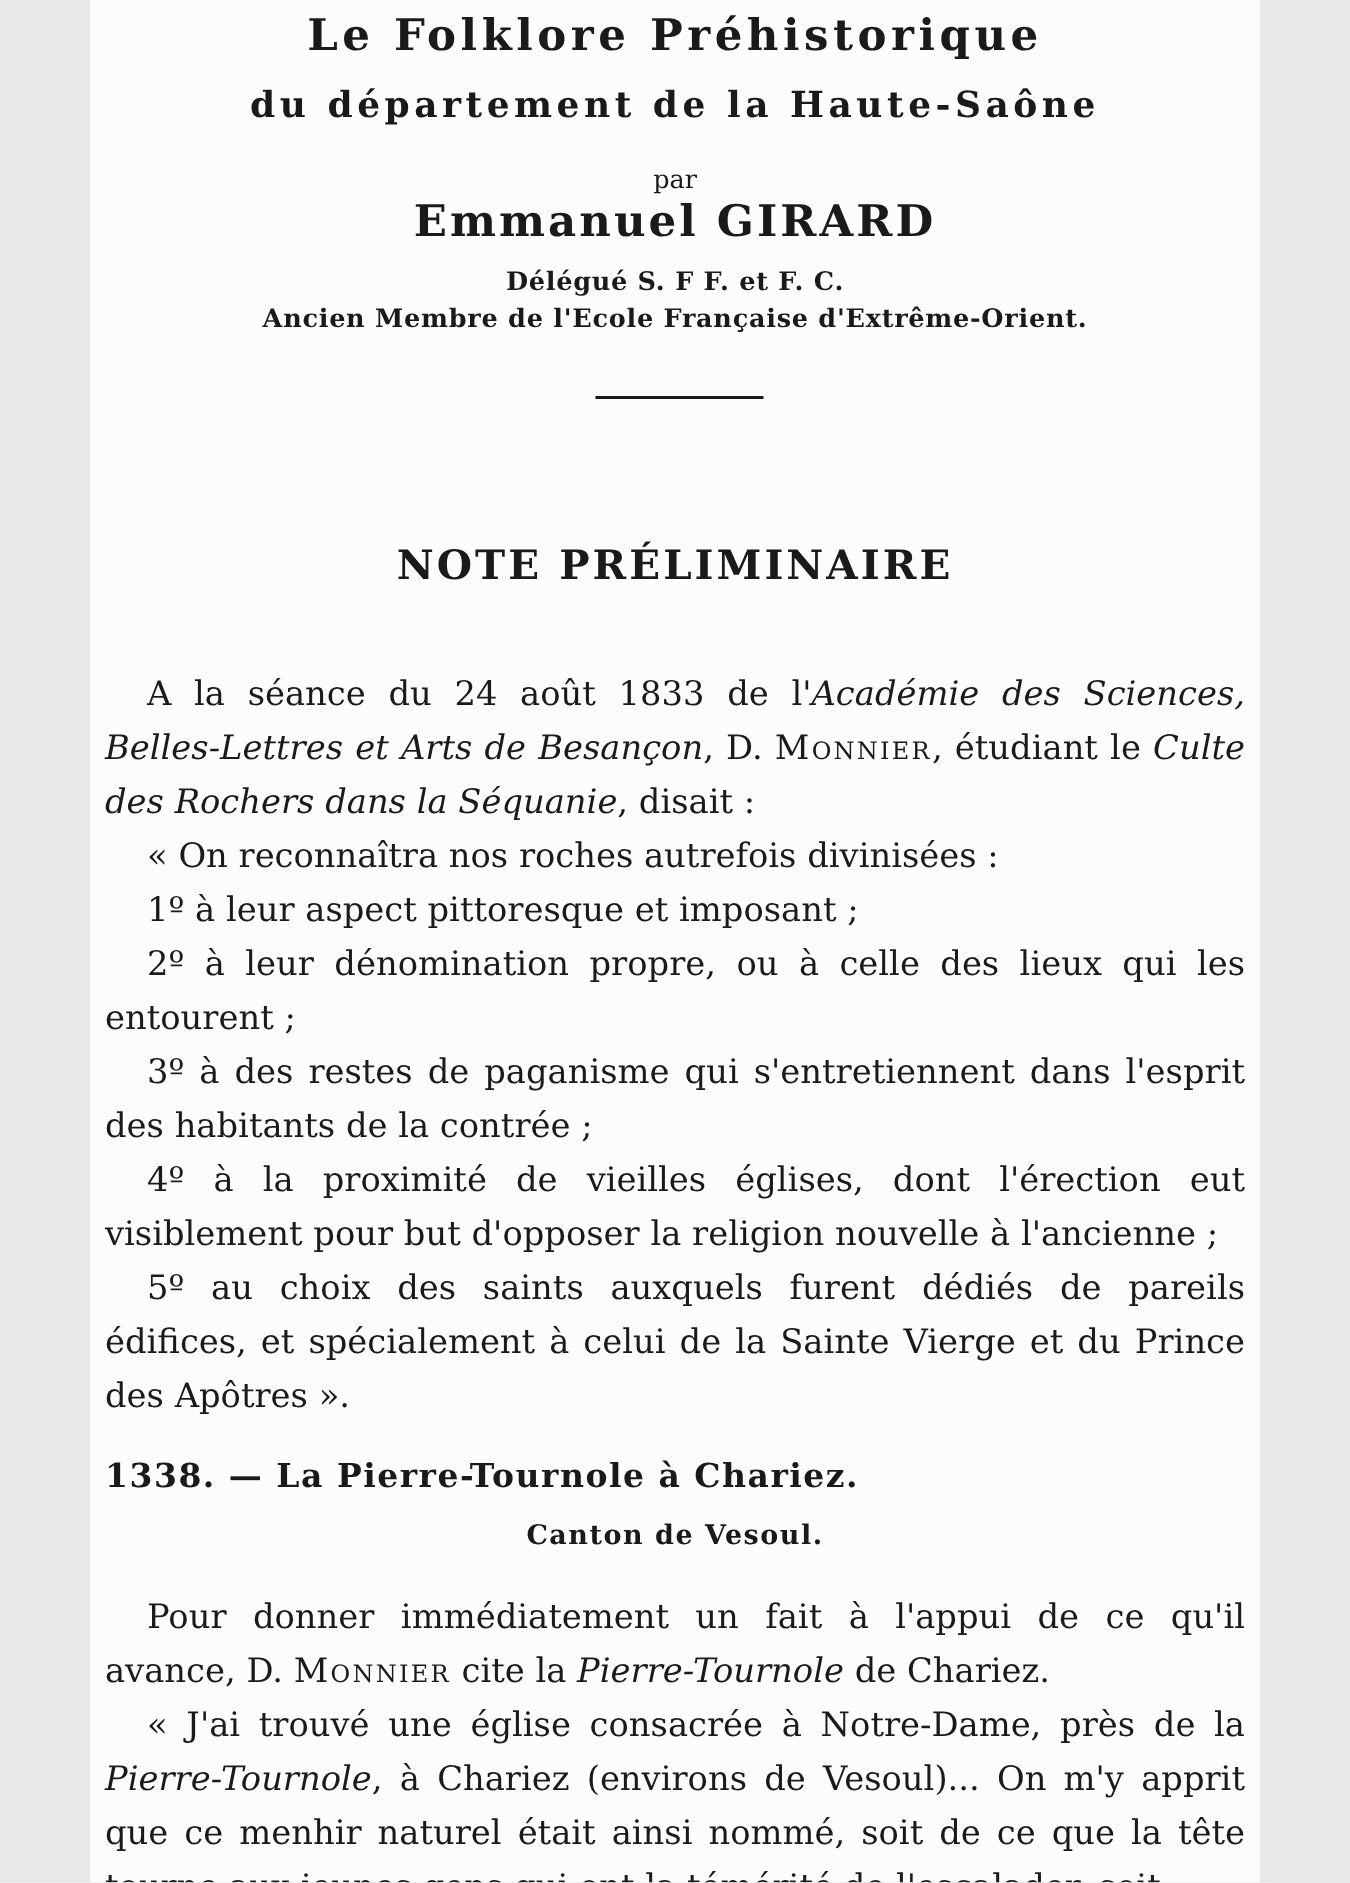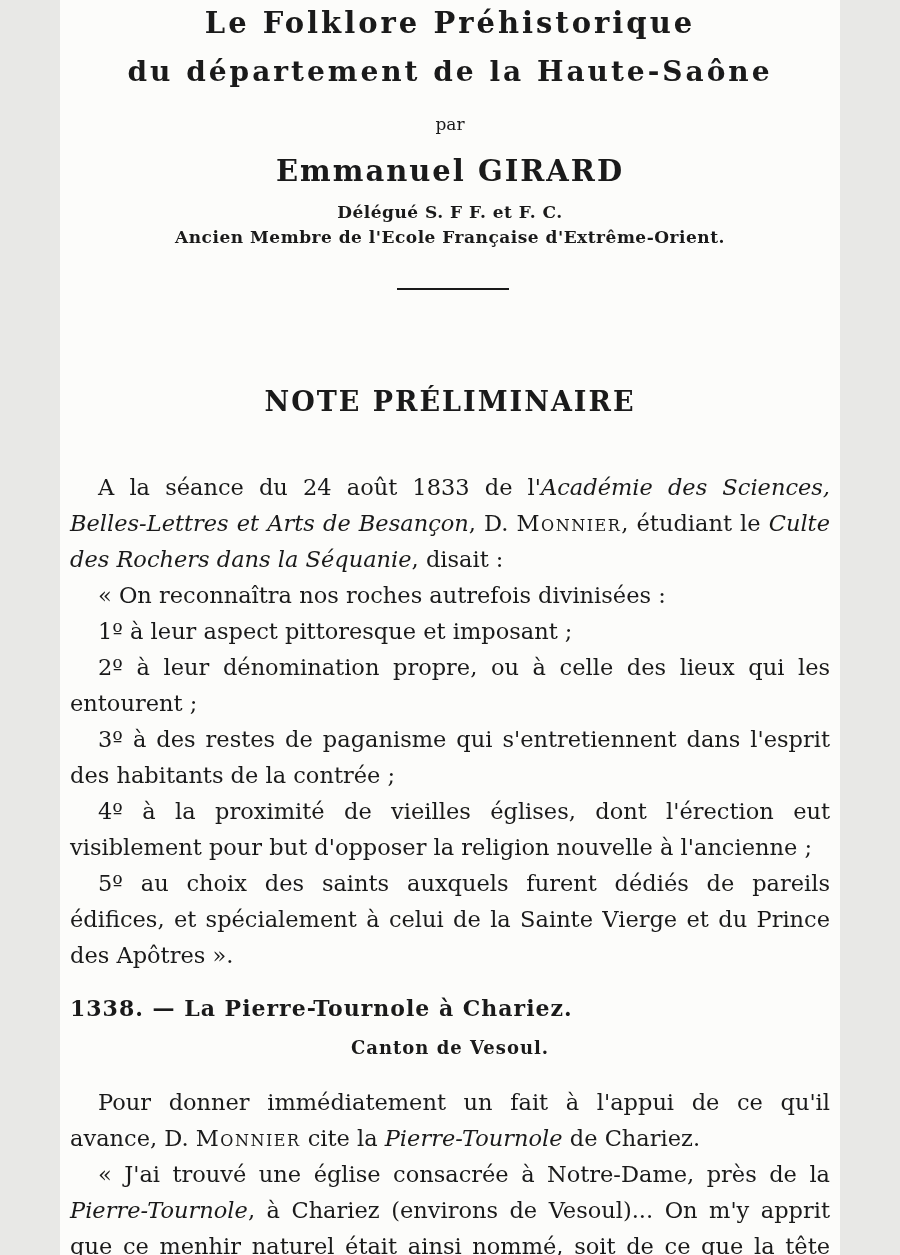--- a/index.html
+++ b/index.html
@@ -20,35 +20,34 @@
   }
   
   .doc-header { text-align: center; }
   .title-line1 {
     font-size: 29px;
     font-weight: bold;
     letter-spacing: 3px;
     padding-top: 2px;
   }
   .title-line2 {
-    font-size: 28px;
+    font-size: 24px;
     font-weight: bold;
     letter-spacing: 3px;
     margin-top: 15px;
   }
   .byline {
     font-size: 17px;
     font-weight: normal;
     margin-top: 26px;
   }
   .author-name {
     font-size: 29px;
     font-weight: bold;
     letter-spacing: 2px;
-    margin-top: 20px;
   }
   .credentials { margin-top: 12px; text-align: center; }
   .credential {
     font-size: 17px;
     font-weight: bold;
     letter-spacing: 0.5px;
     line-height: 25px;
   }
   .divider {
     width: 112px;

